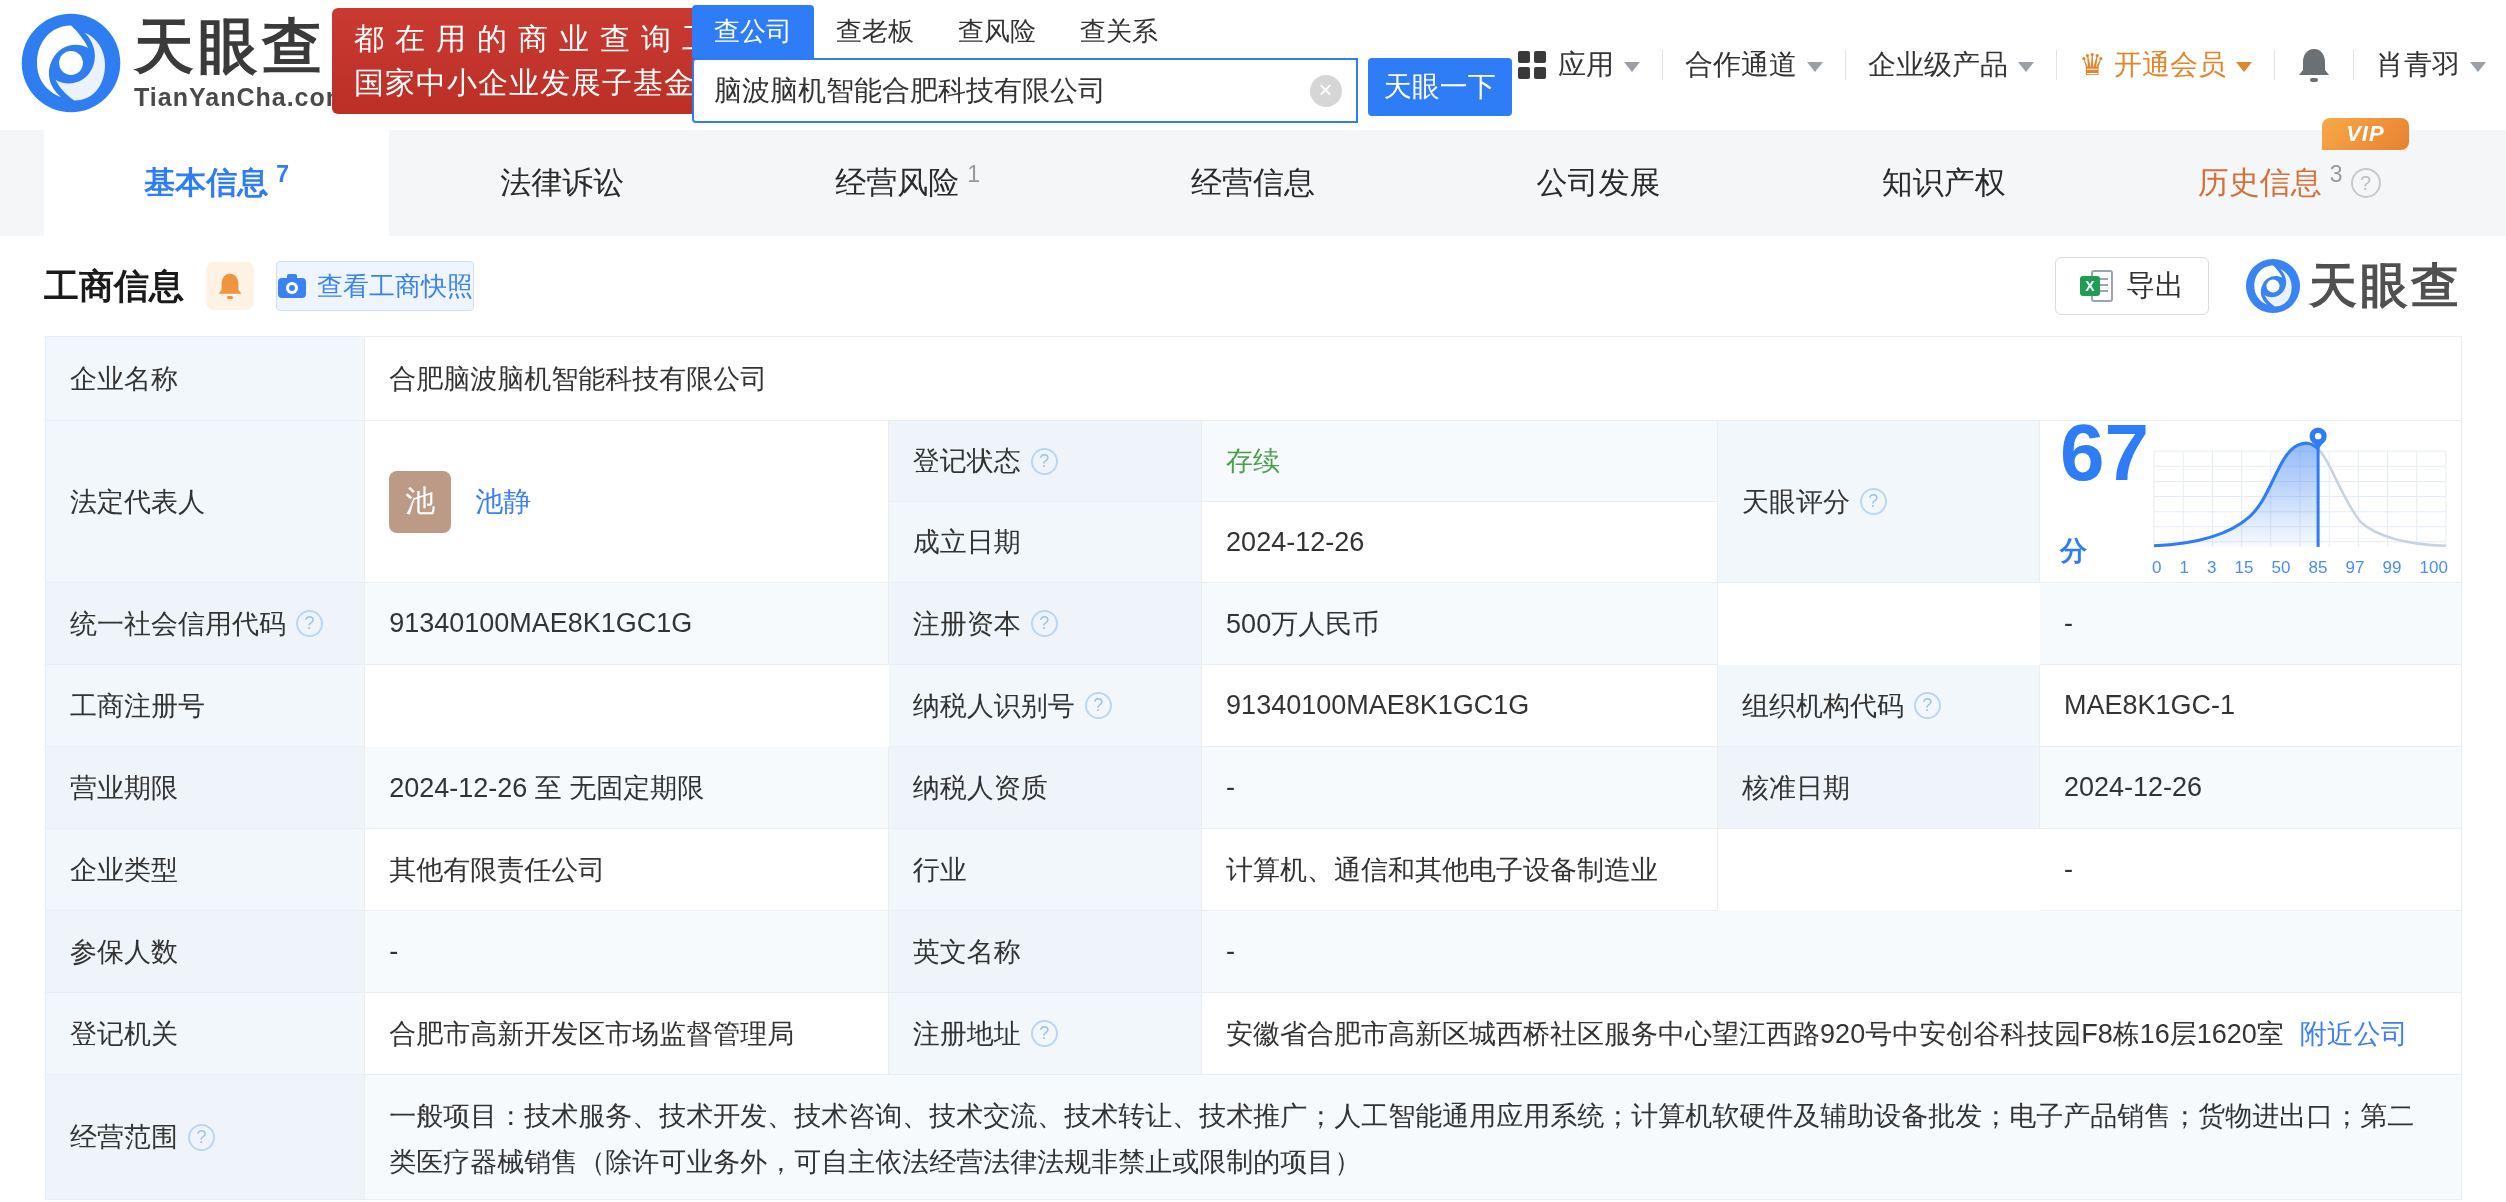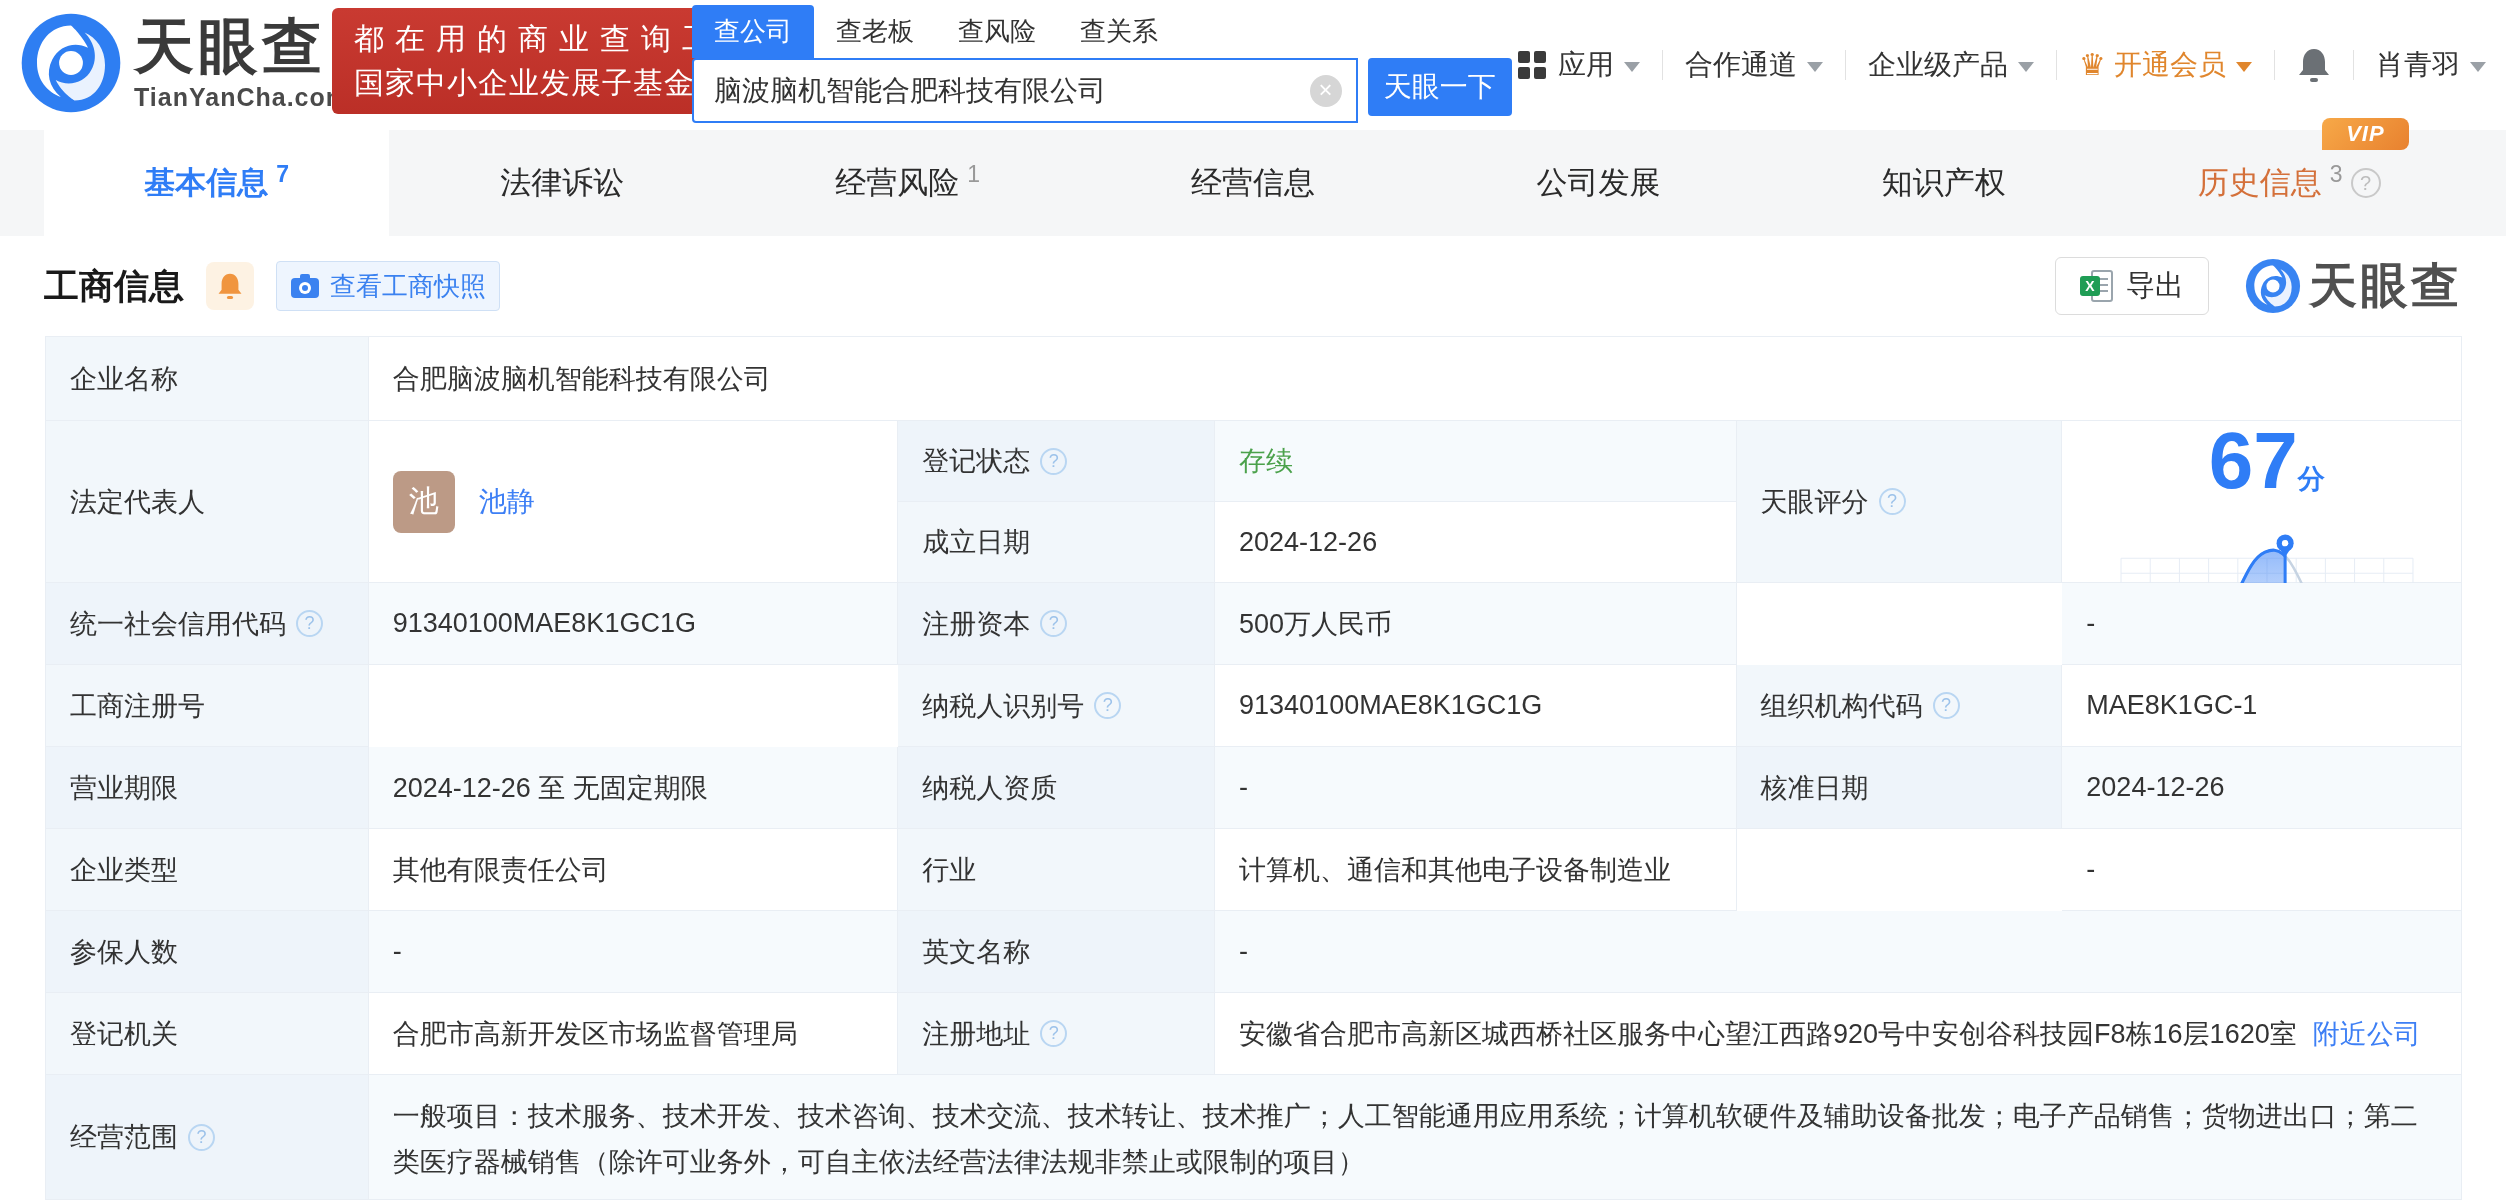--- a/index.html
+++ b/index.html
@@ -62,21 +62,21 @@
   .vip-badge { position: absolute; top: -44px; right: -28px; background: linear-gradient(135deg,#f7a948,#e8812f);
     color: #fff; font-style: italic; font-weight: 900; font-size: 22px; padding: 3px 24px;
     border-radius: 8px 8px 8px 0; letter-spacing: 1px; }
 
   
   .section-head { height: 100px; background: #fff; display: flex; align-items: center; padding: 0 44px; }
   .section-title { font-size: 35px; font-weight: 700; color: #1a1a1a; }
   .bell-badge { width: 48px; height: 48px; background: #fdf2e3; border-radius: 8px; margin-left: 22px;
     display: flex; align-items: center; justify-content: center; cursor: pointer; }
   .snap-btn { height: 50px; margin-left: 22px; background: #eef5fe; border: 1px solid #cfe0f5;
-    border-radius: 4px; display: flex; align-items: center; padding: 0 13px; gap: 10px;
+    border-radius: 4px; display: flex; align-items: center; padding: 0 0; gap: 10px;
     color: #3b82f0; font-size: 26px; cursor: pointer; }
   .head-right { margin-left: auto; display: flex; align-items: center; }
   .export-btn { height: 58px; background: #fff; border: 1px solid #dcdcdc; border-radius: 6px;
     display: flex; align-items: center; padding: 0 24px; gap: 12px; font-size: 29px; color: #333; cursor: pointer; }
   .xls-ico { width: 34px; height: 34px; position: relative; }
   .watermark { display: flex; align-items: center; margin-left: 36px; opacity: .95; }
   .watermark .logo-swirl { width: 56px; height: 56px; }
   .wm-txt { font-size: 48px; font-weight: 700; color: #474747; margin-left: 8px; letter-spacing: 3px; }
 
   
@@ -99,21 +99,21 @@
     font-size: 18px; line-height: 23px; text-align: center; margin-left: 10px; flex: 0 0 auto; cursor: pointer; }
   .green { color: #4ba14b; }
   .link { color: #3d7ff5; cursor: pointer; }
   .avatar { width: 62px; height: 62px; border-radius: 8px; background: #bc9a86; color: #fff;
     font-size: 30px; display: flex; align-items: center; justify-content: center; flex: 0 0 auto; }
   .rep-name { margin-left: 24px; font-size: 28px; }
   .scope-cell { align-items: flex-start; padding: 18px 24px; line-height: 46px; }
   .addr-link { margin-left: 16px; white-space: nowrap; }
 
   
-  .score-cell { padding: 0 10px 0 20px; gap: 14px; flex-direction: column; }
+  .score-cell { padding: 0 10px 0 20px; gap: 0; }
   .score-num { font-size: 80px; font-weight: 700; color: #2f7df6; line-height: 80px; }
   .score-unit { font-size: 27px; color: #2f7df6; vertical-align: baseline; }
   .chart-wrap { display: flex; flex-direction: column; width: 302px; }
   .tick-row { display: flex; justify-content: space-between; width: 296px; margin: 0 auto;
     font-size: 17px; color: #4a8cf7; }
 </style>
 </head>
 <body>
 
 <div class="page">

